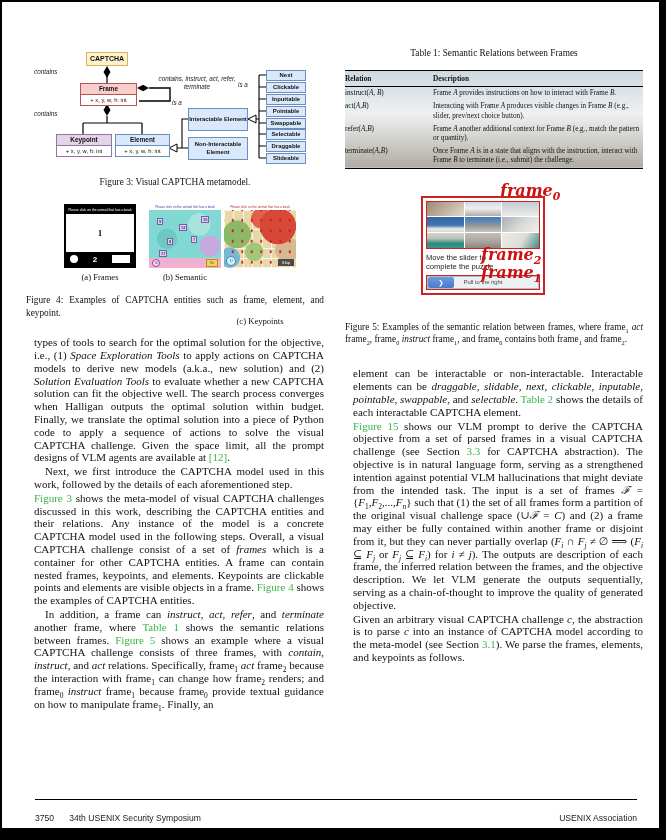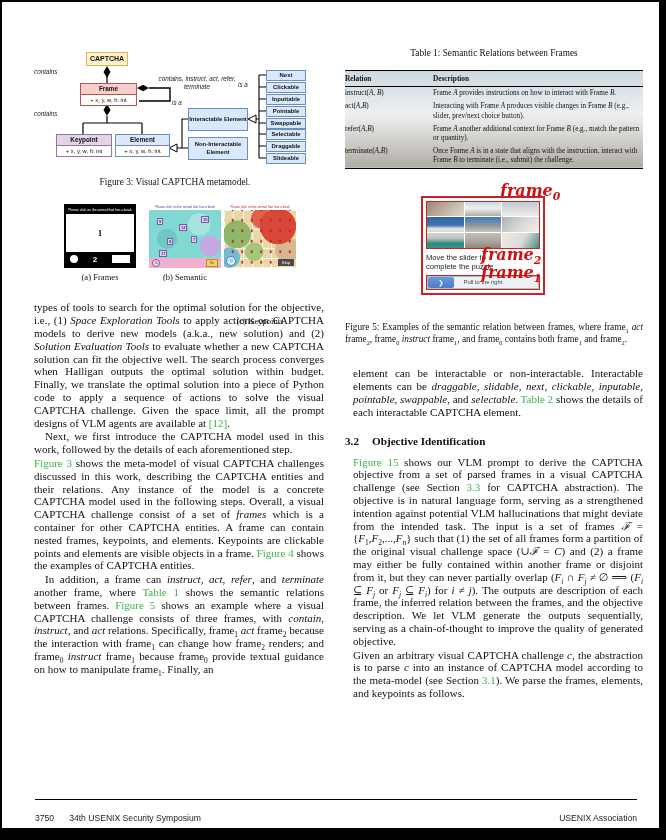--- a/index.html
+++ b/index.html
@@ -213,20 +213,21 @@
         <div class="map">
           <div class="dots"></div>
           <div class="refresh">↻</div>
           <div class="skip">Skip</div>
         </div>
       </div>
       <div class="f4cap" style="left:38px;">(a) Frames</div>
       <div class="f4cap" style="left:123px;">(b) Semantic</div>
       <div class="f4cap" style="left:198px;margin-top:44px;">(c) Keypoints</div>
     </div>
+    <div class="caption just" style="margin-top:10px;">Figure 4: Examples of CAPTCHA entities such as frame, element, and keypoint.</div>
 
     <p class="body" style="margin-top:17px;"><span>types of tools to search for the optimal solution for the objective, i.e., (1) </span><span class="it">Space Exploration Tools</span><span> to apply actions on CAPTCHA models to derive new models (a.k.a., new solution) and (2) </span><span class="it">Solution Evaluation Tools</span><span> to evaluate whether a new CAPTCHA solution can fit the objective well. The search process converges when Halligan outputs the optimal solution within budget. Finally, we translate the optimal solution into a piece of Python code to apply a sequence of actions to solve the visual CAPTCHA challenge. Given the space limit, all the prompt designs of VLM agents are available at </span><span class="ref">[12]</span><span>.</span></p>
     <p class="body indent"><span>Next, we first introduce the CAPTCHA model used in this work, followed by the details of each aforementioned step.</span></p>
 
 
     <p class="body"><span class="ref">Figure 3</span><span> shows the meta-model of visual CAPTCHA challenges discussed in this work, describing the CAPTCHA entities and their relations. Any instance of the model is a concrete CAPTCHA model used in the following steps. Overall, a visual CAPTCHA challenge consist of a set of </span><span class="it">frames</span><span> which is a container for other CAPTCHA entities. A frame can contain nested frames, keypoints, and elements. Keypoints are clickable points and elements are visible objects in a frame. </span><span class="ref">Figure 4</span><span> shows the examples of CAPTCHA entities.</span></p>
     <p class="body indent"><span>In addition, a frame can </span><span class="it">instruct</span><span>, </span><span class="it">act</span><span>, </span><span class="it">refer</span><span>, and </span><span class="it">terminate</span><span> another frame, where </span><span class="ref">Table 1</span><span> shows the semantic relations between frames. </span><span class="ref">Figure 5</span><span> shows an example where a visual CAPTCHA challenge consists of three frames, with </span><span class="it">contain</span><span>, </span><span class="it">instruct</span><span>, and </span><span class="it">act</span><span> relations. Specifically, frame</span><sub>1</sub><span> </span><span class="it">act</span><span> frame</span><sub>2</sub><span> because the interaction with frame</span><sub>1</sub><span> can change how frame</span><sub>2</sub><span> renders; and frame</span><sub>0</sub><span> </span><span class="it">instruct</span><span> frame</span><sub>1</sub><span> because frame</span><sub>0</sub><span> provide textual guidance on how to manipulate frame</span><sub>1</sub><span>. Finally, an</span></p>
   </div>
 
   <div class="col right">
@@ -281,23 +282,20 @@
           </div>
         </div>
       </div>
       <div class="flabel" style="left:136px;top:62px;"><span>frame</span><sub>2</sub></div>
       <div class="flabel" style="left:136px;top:80px;"><span>frame</span><sub>1</sub></div>
     </div>
     <div class="caption just" style="margin-top:6px;"><span>Figure 5: Examples of the semantic relation between frames, where frame</span><sub>1</sub><span> </span><span class="it">act</span><span> frame</span><sub>2</sub><span>, frame</span><sub>0</sub><span> </span><span class="it">instruct</span><span> frame</span><sub>1</sub><span>, and frame</span><sub>0</sub><span> contains both frame</span><sub>1</sub><span> and frame</span><sub>2</sub><span>.</span></div>
 
     <p class="body" style="margin-top:22px;"><span>element can be interactable or non-interactable. Interactable elements can be </span><span class="it">draggable</span><span>, </span><span class="it">slidable</span><span>, </span><span class="it">next</span><span>, </span><span class="it">clickable</span><span>, </span><span class="it">inputable</span><span>, </span><span class="it">pointable</span><span>, </span><span class="it">swappable</span><span>, and </span><span class="it">selectable</span><span>. </span><span class="ref">Table 2</span><span> shows the details of each interactable CAPTCHA element.</span></p>
 
-    <h3 class="sect" style="margin-top:16px;">
-      <span class="num">3.2</span><span>Objective Identification</span>
-    </h3>
     <p class="body"><span class="ref">Figure 15</span><span> shows our VLM prompt to derive the CAPTCHA objective from a set of parsed frames in a visual CAPTCHA challenge (see Section </span><span class="ref">3.3</span><span> for CAPTCHA abstraction). The objective is in natural language form, serving as a strengthened intention against potential VLM hallucinations that might deviate from the intended task. The input is a set of frames </span><span class="it">ℱ</span><span> = {</span><span class="it">F</span><sub>1</sub><span>,</span><span class="it">F</span><sub>2</sub><span>,...,</span><span class="it">F</span><sub class="it">n</sub><span>} such that (1) the set of all frames form a partition of the original visual challenge space (</span><span class="it">∪ℱ</span><span> = </span><span class="it">C</span><span>) and (2) a frame may either be fully contained within another frame or disjoint from it, but they can never partially overlap (</span><span class="it">F</span><sub class="it">i</sub><span> ∩ </span><span class="it">F</span><sub class="it">j</sub><span> ≠ ∅ ⟹ (</span><span class="it">F</span><sub class="it">i</sub><span> ⊆ </span><span class="it">F</span><sub class="it">j</sub><span> or </span><span class="it">F</span><sub class="it">j</sub><span> ⊆ </span><span class="it">F</span><sub class="it">i</sub><span>) for </span><span class="it">i</span><span> ≠ </span><span class="it">j</span><span>). The outputs are description of each frame, the inferred relation between the frames, and the objective description. We let VLM generate the outputs sequentially, serving as a chain-of-thought to improve the quality of generated objective.</span></p>
 
     <p class="body"><span>Given an arbitrary visual CAPTCHA challenge </span><span class="it">c</span><span>, the abstraction is to parse </span><span class="it">c</span><span> into an instance of CAPTCHA model according to the meta-model (see Section </span><span class="ref">3.1</span><span>). We parse the frames, elements, and keypoints as follows.</span></p>
   </div>
 
   <div class="footer">
     <div>
       <span>3750</span><span class="conf">34th USENIX Security Symposium</span>
     </div>
     <div>USENIX Association</div>

